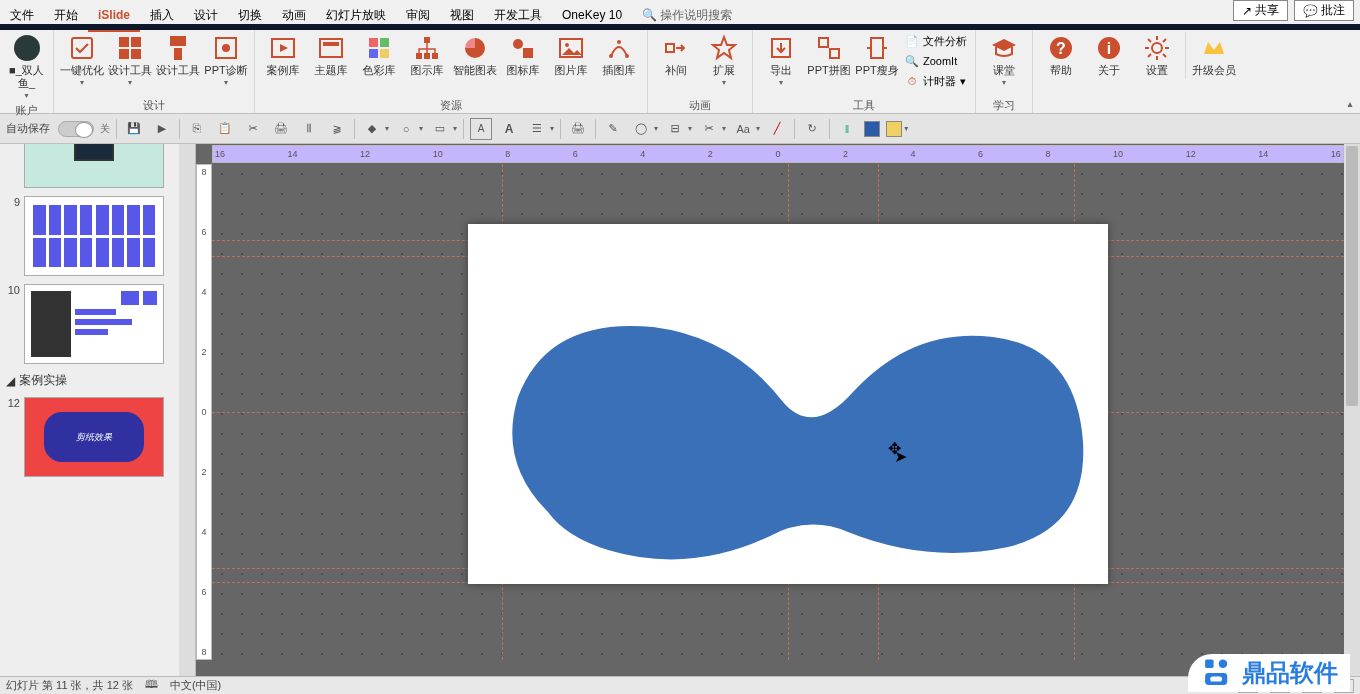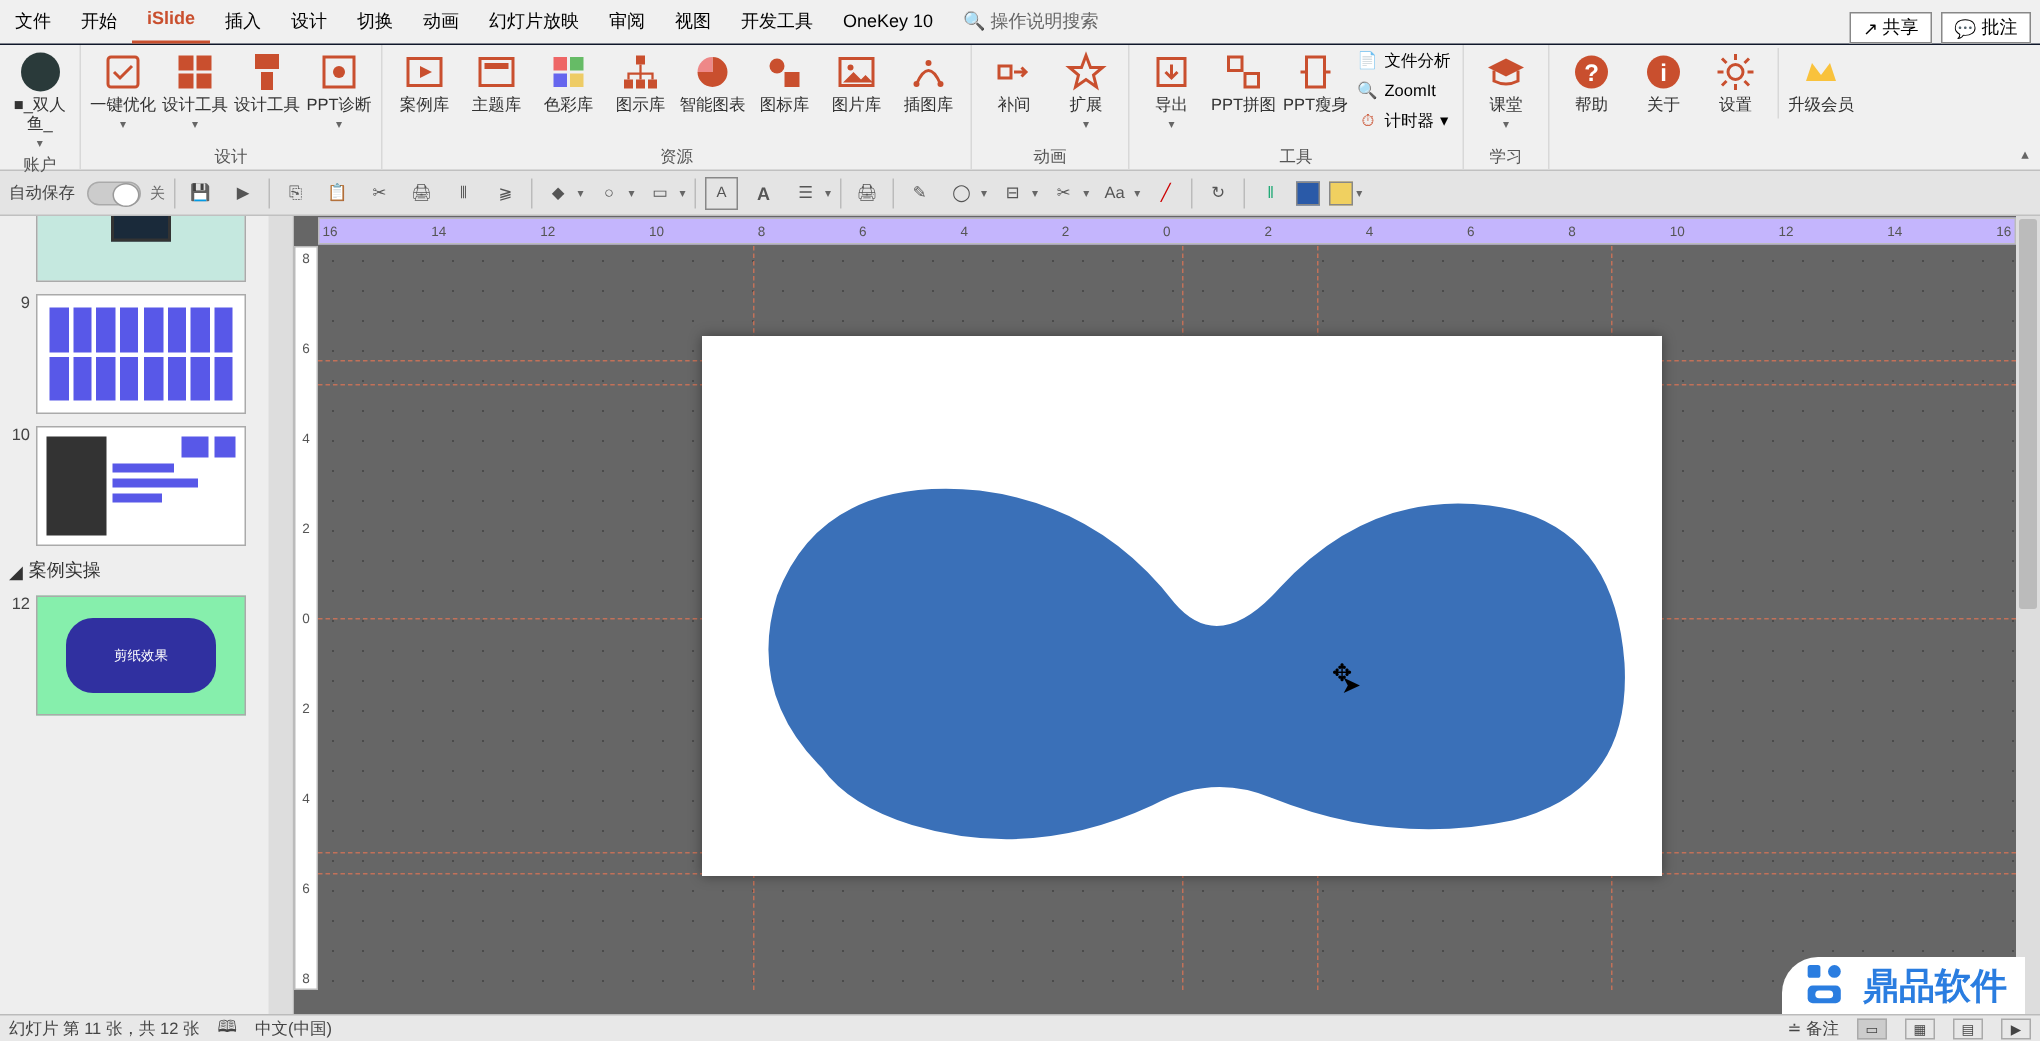--- a/index.html
+++ b/index.html
@@ -1,17 +1,17 @@
 <!DOCTYPE html>
 <html><head>
 <meta charset="utf-8">
 <style>
 * { margin: 0; padding: 0; box-sizing: border-box; font-family: "Microsoft YaHei", "Segoe UI", sans-serif; }
 body { background: #666; width: 1360px; height: 694px; overflow: hidden; position: relative; }
-.menubar { display: flex; align-items: flex-end; height: 30px; background: #f0f0f0; border-bottom: 1px solid #0f172a; font-size: 12px; }
+.menubar { display: flex; align-items: flex-start; height: 30px; background: #f0f0f0; border-bottom: 6px solid #0f172a; font-size: 12px; }
 .menubar .tab { padding: 0 10px; line-height: 30px; cursor: pointer; }
 .menubar .tab.active { color: #c94f2e; border-bottom: 2px solid #c94f2e; font-weight: bold; }
 .menubar .spacer { flex: 1; }
 .menubar .right-btn { border: 1px solid #888; padding: 1px 8px; margin-right: 6px; font-size: 12px; background: #fff; cursor: pointer; display: flex; align-items: center; gap: 3px; }
 
 .ribbon { display: flex; height: 84px; background: #f0f0f0; border-bottom: 1px solid #c0c0c0; }
 .ribbon .group { display: flex; flex-direction: column; justify-content: space-between; border-right: 1px solid #d8d8d8; padding: 2px 4px 0; }
 .ribbon .group .items { display: flex; }
 .ribbon .group .label { font-size: 11px; color: #555; text-align: center; line-height: 16px; }
 .ribbon .bigbtn { display: flex; flex-direction: column; align-items: center; width: 48px; cursor: pointer; padding: 2px; font-size: 11px; color: #333; gap: 2px; }
@@ -53,35 +53,35 @@
 .dotgrid { position:absolute; inset:20px 16px 16px 16px; background-image: radial-gradient(rgba(0,0,0,.25) 1px, transparent 1px); background-size: 20px 20px; pointer-events:none; }
 .cursor { position:absolute; left: calc(272px + 420px); top: calc(80px + 215px); font-size:16px; color:#000; pointer-events:none; }
 .vscroll { position:absolute; right:0; top:0; bottom:0; width:16px; background:#ddd; }
 .vscroll .th { position:absolute; left:2px; right:2px; top:2px; height:260px; background:#bbb; border-radius:2px; }
 
 .statusbar { position: absolute; left:0; right:0; bottom:0; height: 18px; background: #e8e8e8; border-top: 1px solid #bbb; display: flex; align-items: center; font-size: 11px; color: #444; padding: 0 6px; gap: 12px; }
 .statusbar .spacer { flex: 1; }
 .statusbar .vbtn { width: 20px; height: 14px; border: 1px solid #aaa; display:flex;align-items:center;justify-content:center; font-size:9px; }
 .statusbar .vbtn.active { background: #ccc; }
 
-.watermark { position: absolute; right: 10px; bottom: 18px; display: flex; align-items: center; gap: 8px; font-size: 24px; font-weight: bold; color: #2a7de0; z-index: 100; background:#fff; padding: 2px 12px; border-radius:24px 0 0 0; }
+.watermark { position: absolute; right: 10px; bottom: 2px; display: flex; align-items: center; gap: 8px; font-size: 24px; font-weight: bold; color: #2a7de0; z-index: 100; background:#fff; padding: 2px 12px; border-radius:24px 0 0 0; }
 .watermark .logo { width: 34px; height: 34px; }
 
 
 .th8 { background: linear-gradient(#c5e8df,#c5e8df); display:flex;align-items:center;justify-content:center; }
 .th8 .mon { width:40px;height:26px;background:#1a2a3a;border:2px solid #333;}
 .th9 { display:grid; grid-template-columns:1fr 1fr; gap:4px; padding:8px; }
 .th9 .cell { display:grid; grid-template-columns:repeat(4,1fr); gap:3px; }
 .th9 .sq { background:#5858e8; }
 .th10 { display:flex; padding:6px; gap:4px;}
 .th10 .left{width:40px;background:#333;}
 .th10 .r{flex:1;display:flex;flex-direction:column;gap:4px;}
 .th10 .bar{height:6px;background:#5858e8;width:50%;}
 .th11 .mini-blob{ width:120px;height:56px;margin:12px auto; }
-.th12 { background:#86efac;display:flex;align-items:center;justify-content:center; }
+.th12 { background:#ef4444;display:flex;align-items:center;justify-content:center;font-style:italic; }
 .th12 .card{width:100px;height:50px;background:#3030a0;border-radius:18px;display:flex;align-items:center;justify-content:center;color:#fff;font-size:9px;}
 
 svg.icon { width: 100%; height: 100%; }
 </style>
 </head>
 <body>
 
 <div class="menubar">
   <span class="tab">文件</span>
   <span class="tab">开始</span>

